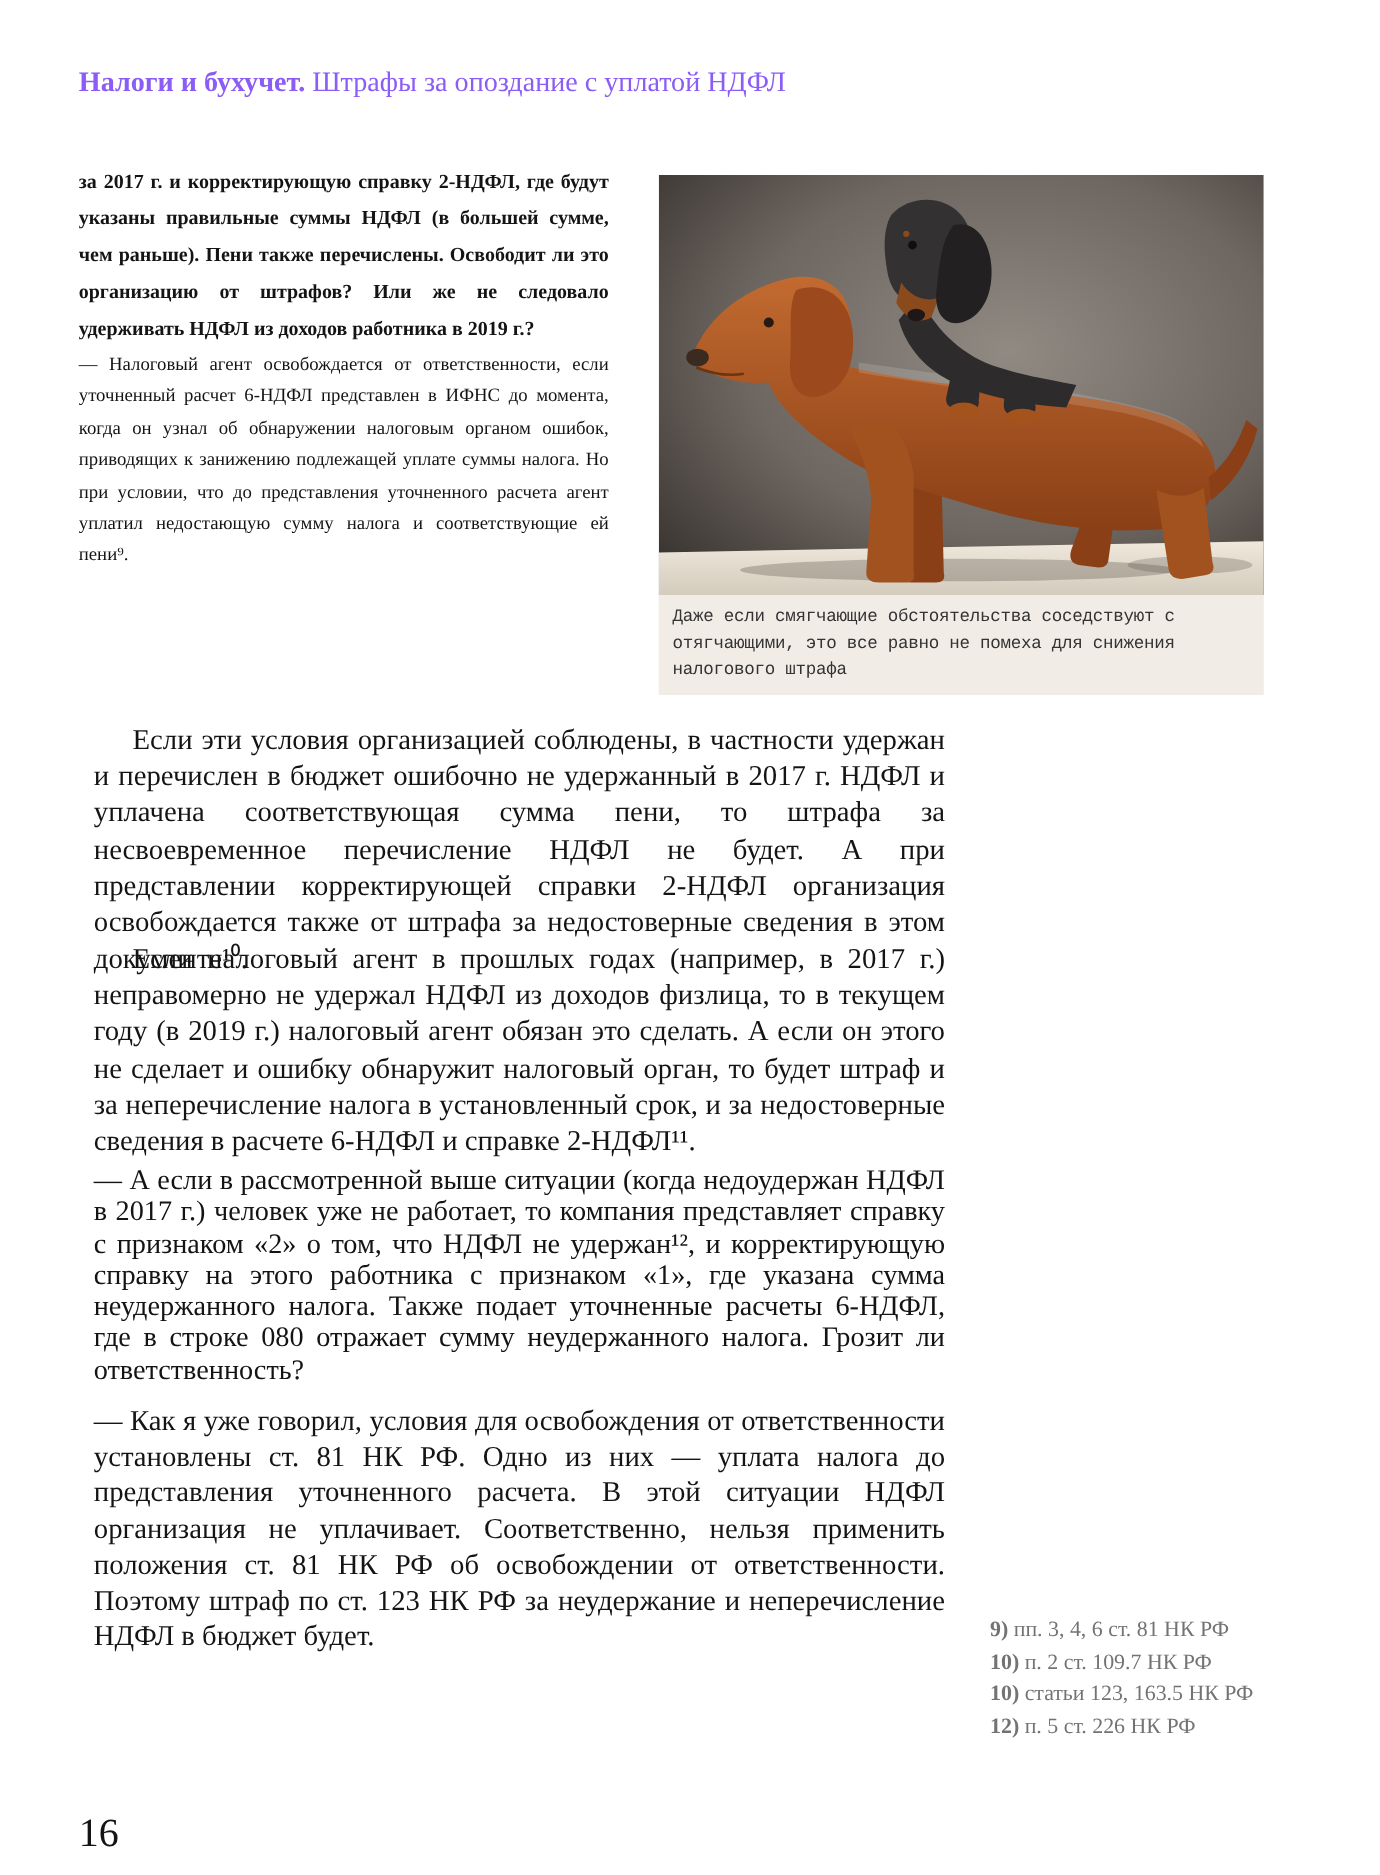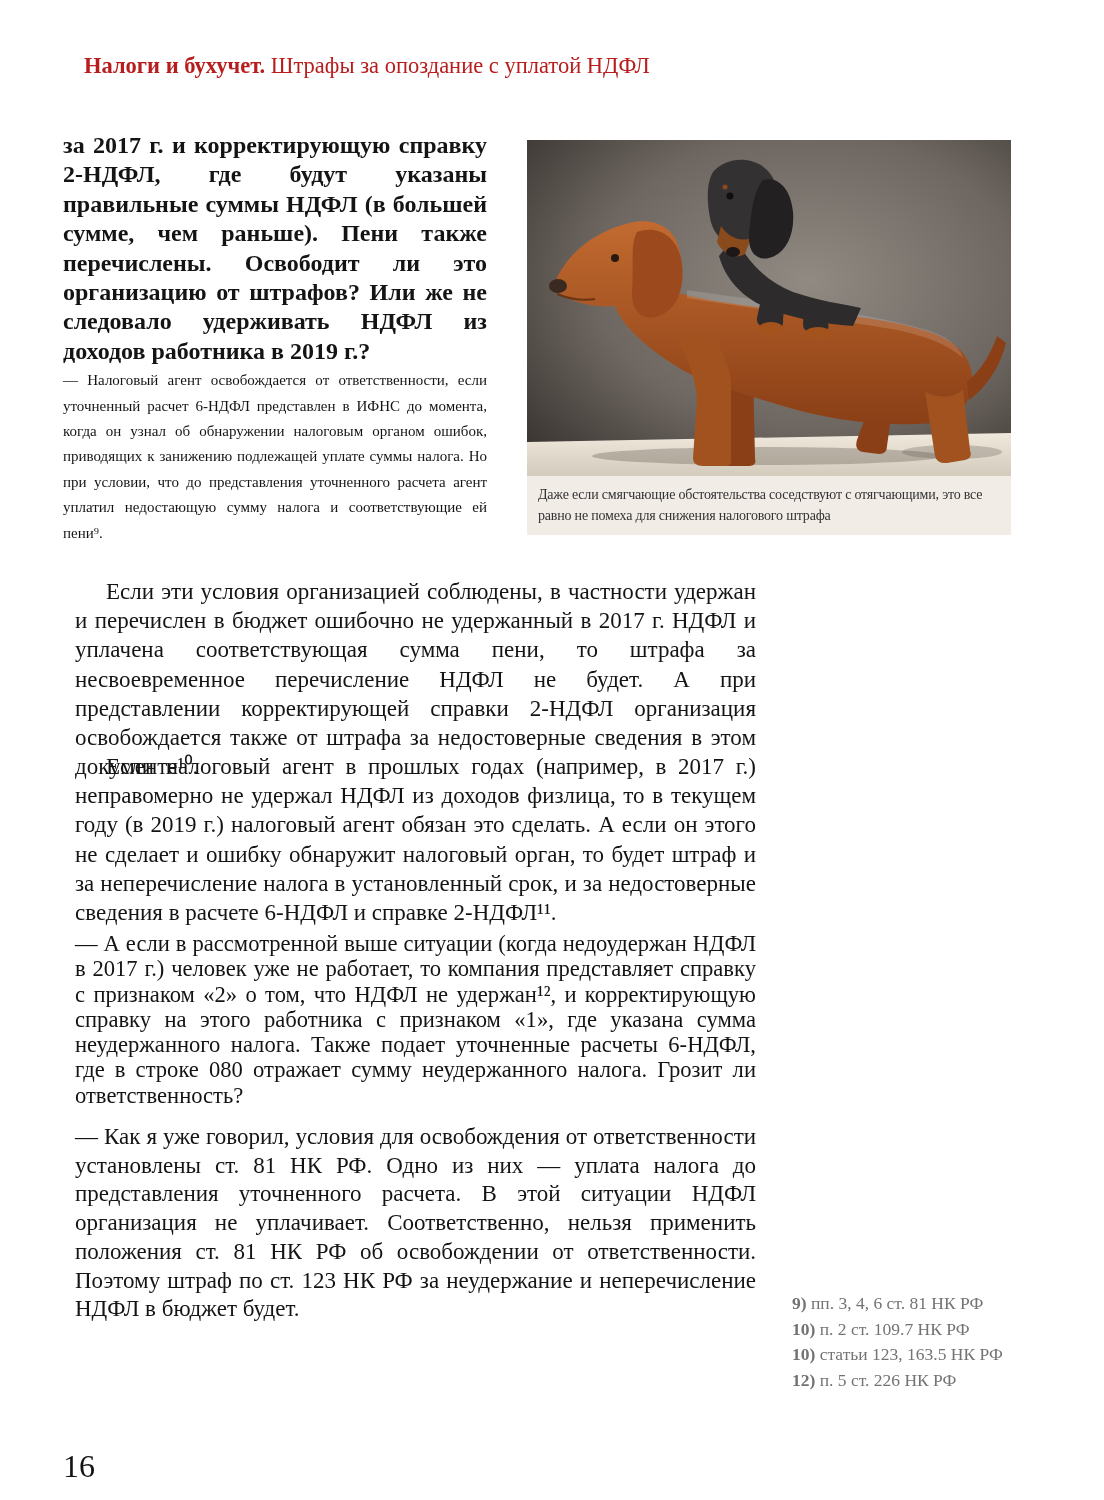--- a/index.html
+++ b/index.html
@@ -17,32 +17,32 @@
     font-size:22.5px;line-height:28px;
   }
   .header .b{font-weight:bold;}
   
   .col-left{
     position:absolute;left:63px;top:131px;width:424px;
     text-align:justify;
     hyphens:auto;-webkit-hyphens:auto;
   }
   .q1{
-    font-weight:bold;font-size:24px;line-height:29.4px;margin:0;font-family:Liberation Serif, serif;
+    font-weight:bold;font-size:16px;line-height:29.4px;margin:0;font-family:Liberation Serif, serif;
   }
   .a1{
     font-size:15px;line-height:25.4px;margin:2px 0 0 0;
   }
   
   .figure{position:absolute;left:527px;top:140px;width:484px;}
   .photo{display:block;width:484px;height:336px;}
   .caption{
     background:#f1ece6;
     color:#333333;
-    font-family:Liberation Serif, serif;
+    font-family:Liberation Mono, monospace;
     font-size:14px;line-height:21px;letter-spacing:-0.2px;
     padding:8px 11px 9px 11px;
   }
   
   .body-par{
     position:absolute;left:63px;width:681px;
     text-align:justify;hyphens:auto;-webkit-hyphens:auto;
     font-size:23px;line-height:29.2px;margin:12px;
   }
   .indent{text-indent:31px;}
@@ -64,21 +64,21 @@
   .pagenum{
     position:absolute;left:63px;top:1448px;
     font-size:32px;
   }
 </style>
 </head>
 <body>
 
 <div class="page">
 
-  <div class="header" style="color:#b91c1c;margin-left:21px;">
+  <div class="header" style="color:#8b5cf6;">
     <span class="b">Налоги и бухучет.</span><span> Штрафы за опоздание с уплатой НДФЛ</span>
   </div>
 
   <div class="col-left">
     <p class="q1">за 2017 г. и корректирующую справку 2-НДФЛ, где будут указаны правильные суммы НДФЛ (в большей сумме, чем раньше). Пени также перечислены. Освободит ли это организацию от штрафов? Или же не следовало удерживать НДФЛ из доходов работника в 2019 г.?</p>
     <p class="a1">— Налоговый агент освобождается от ответственности, если уточненный расчет 6-НДФЛ представлен в ИФНС до момента, когда он узнал об обнаружении налоговым органом ошибок, приводящих к занижению подлежащей уплате суммы налога. Но при условии, что до представления уточненного расчета агент уплатил недостающую сумму налога и соответствующие ей пени⁹.</p>
   </div>
 
   <div class="figure">
     <svg class="photo" viewBox="0 0 484 336" xmlns="http://www.w3.org/2000/svg">

